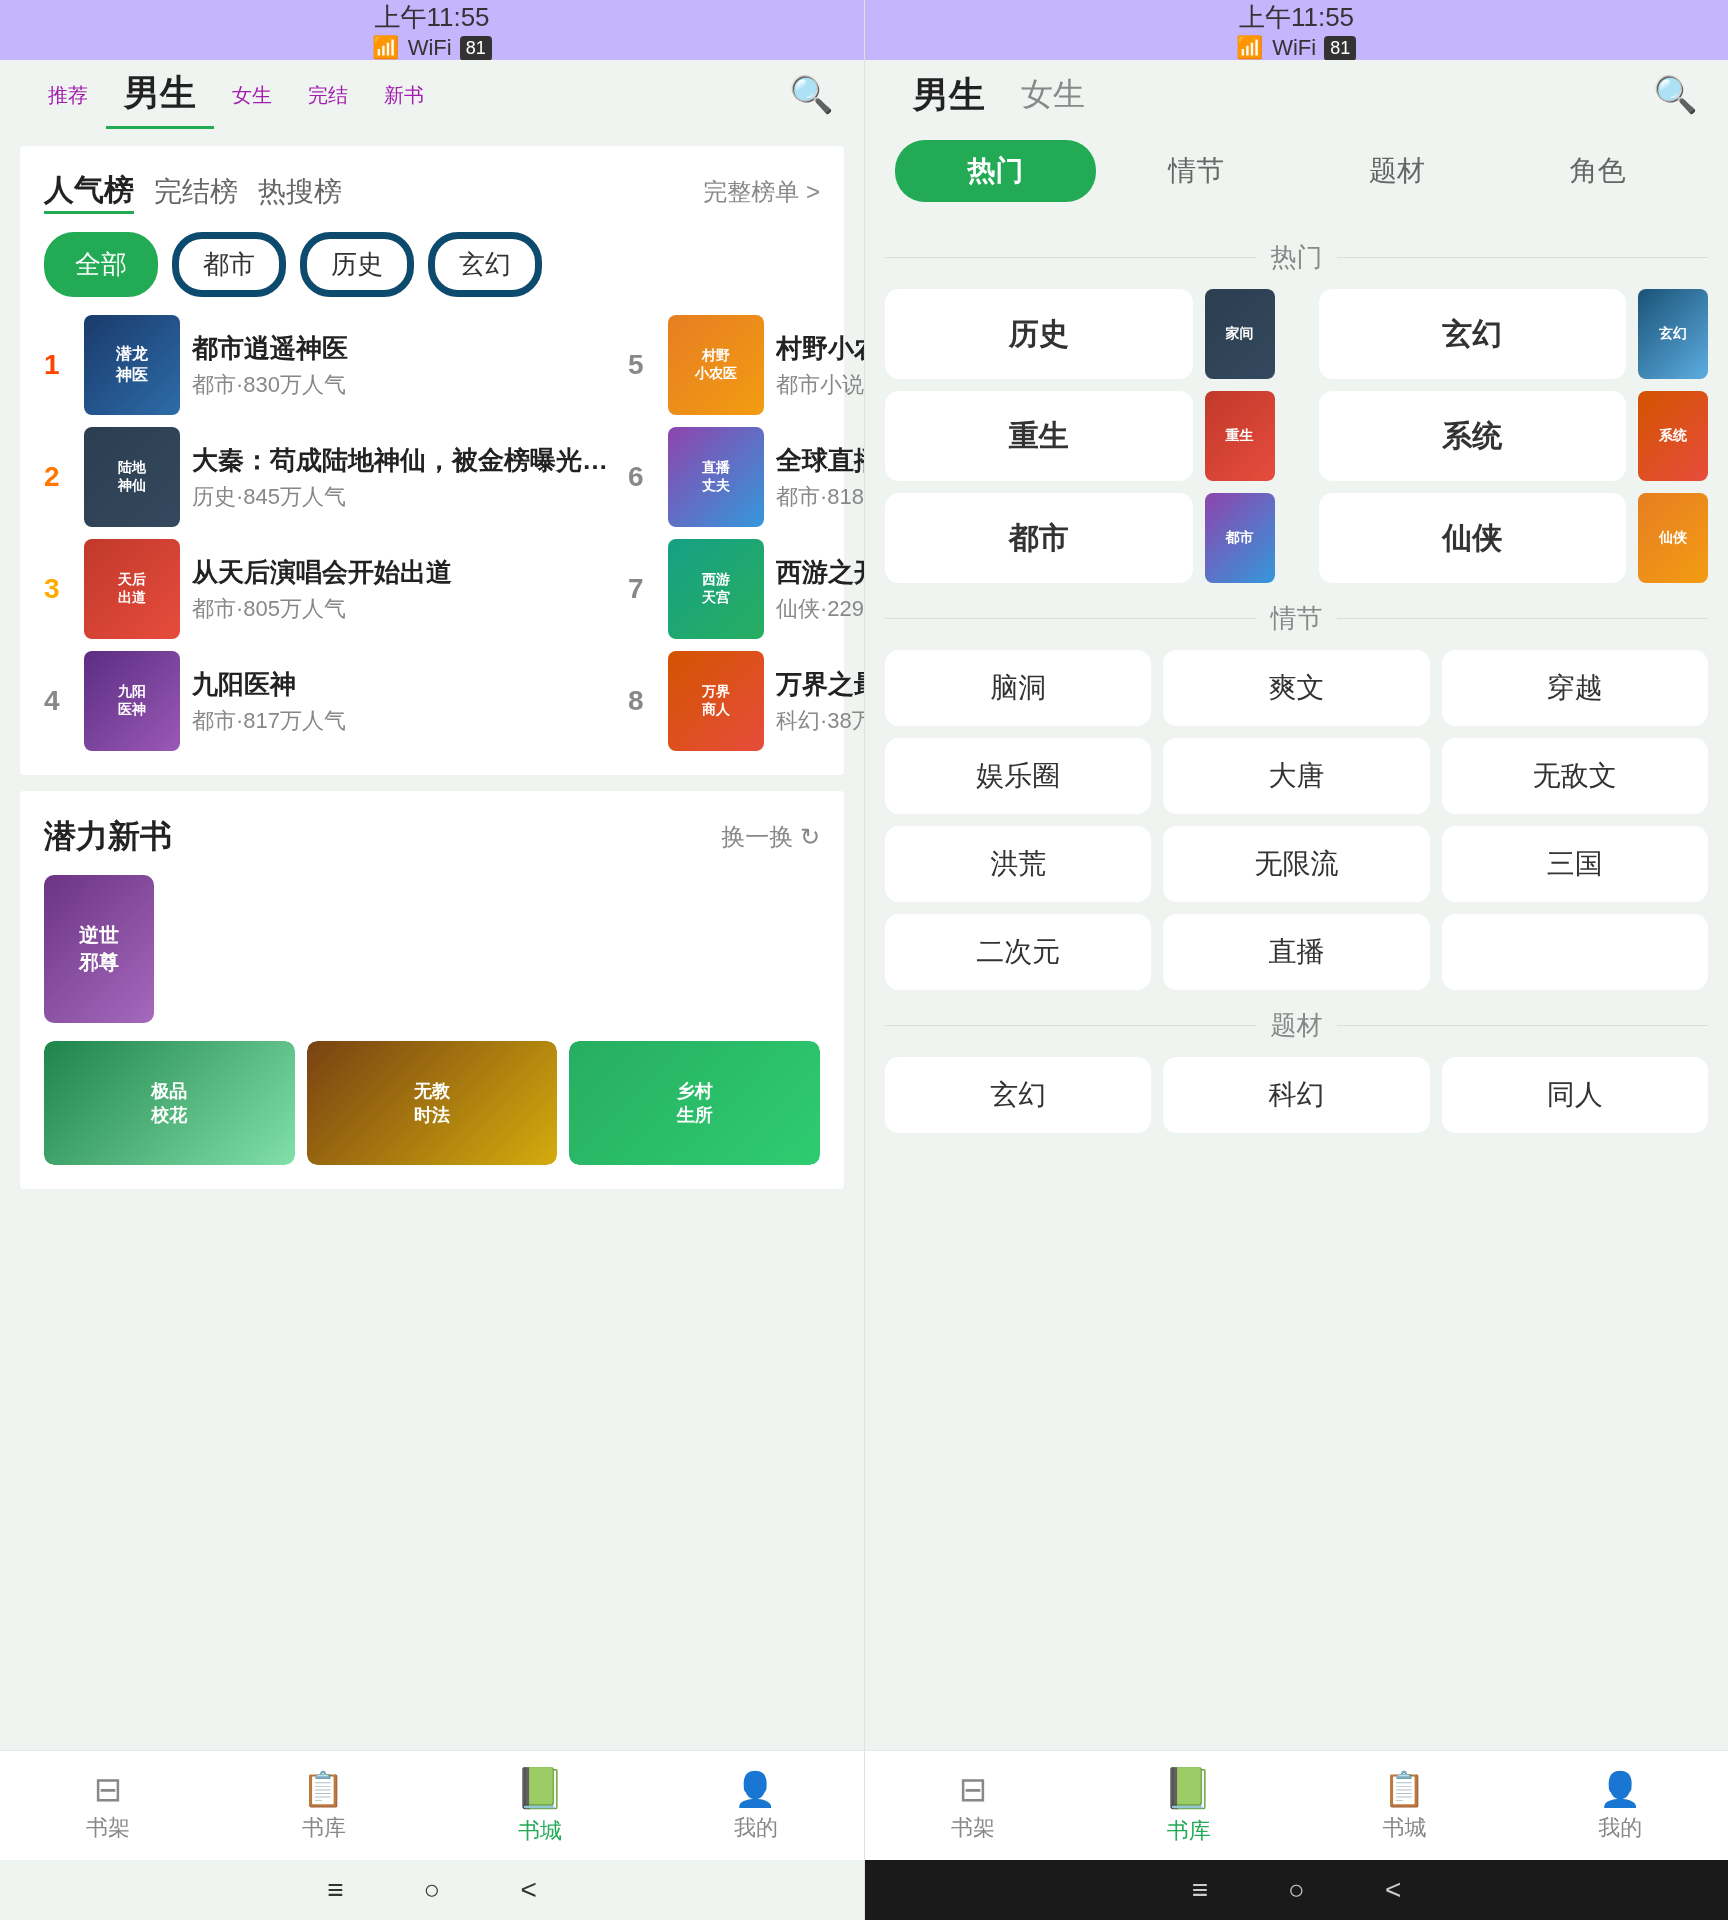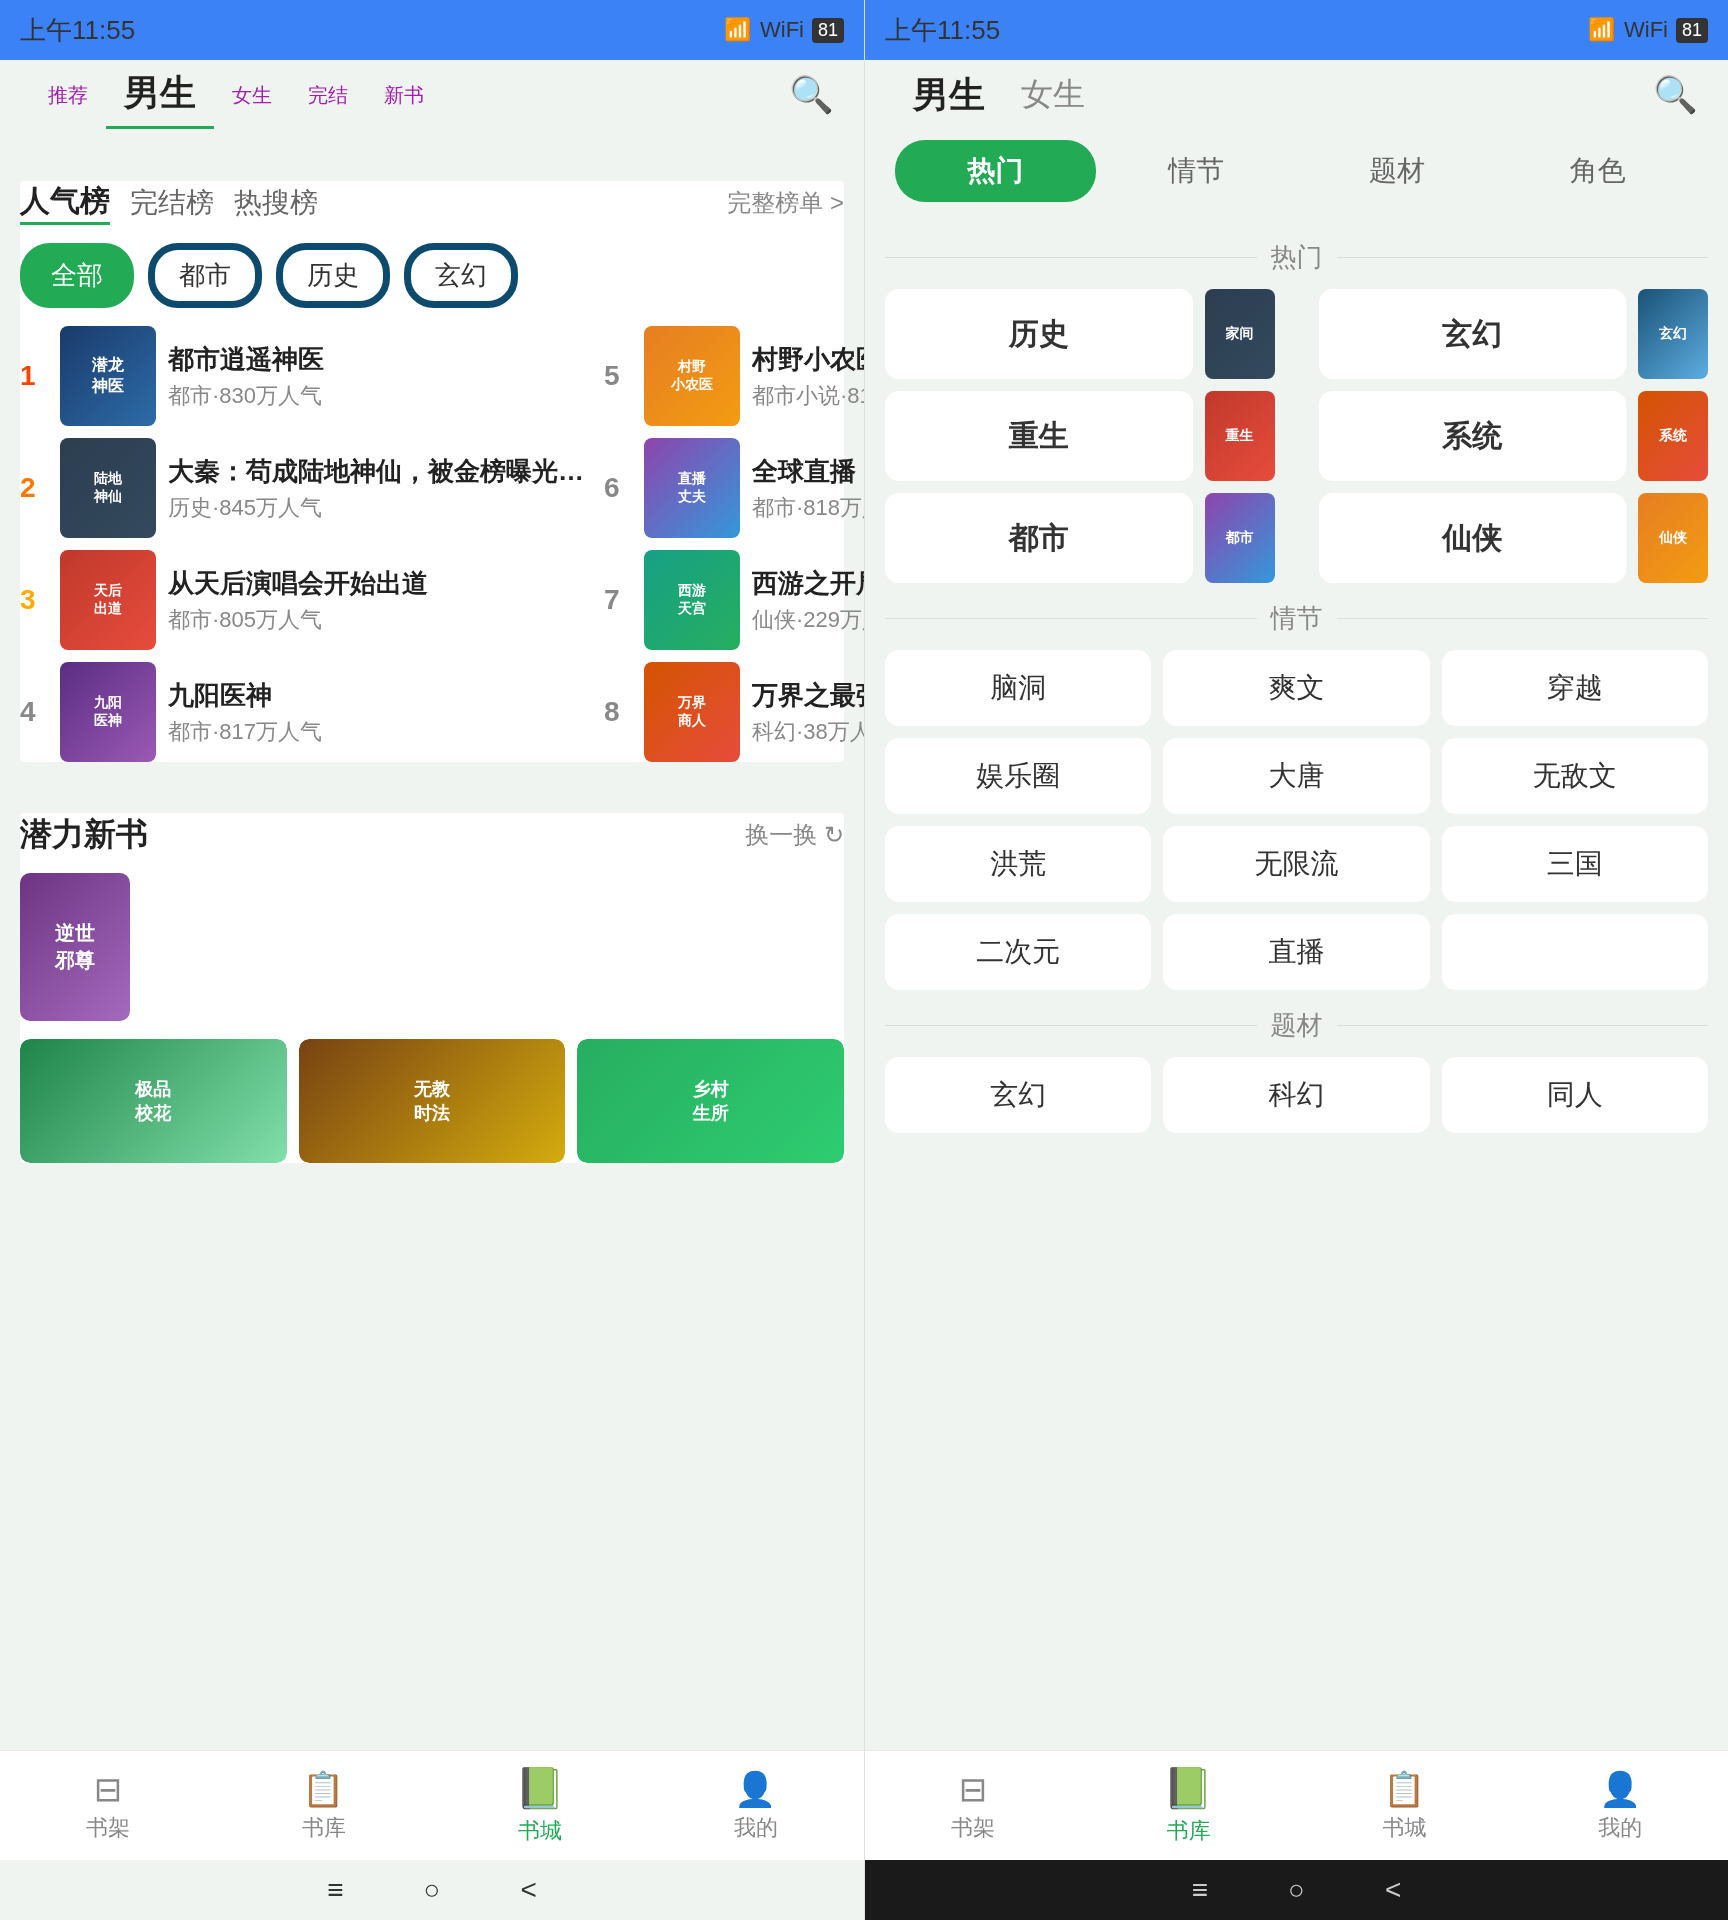--- a/index.html
+++ b/index.html
@@ -32,21 +32,22 @@
       border-left: 1px solid #e0e0e0;
     }
 
     
     .status-bar {
       height: 60px;
       display: flex;
       align-items: center;
       justify-content: space-between;
       padding: 0 20px;
-      background: #3b82f6;
+      background: #c4b5fd;
+      flex-direction: column;
     }
     .status-time {
       font-size: 26px;
       font-weight: 500;
       color: #333;
     }
     .status-icons {
       display: flex;
       align-items: center;
       gap: 8px;
@@ -97,21 +98,21 @@
       display: flex;
       flex-direction: column;
       gap: 16px;
     }
     .content-area::-webkit-scrollbar { display: none; }
 
     
     .card {
       background: #fff;
       border-radius: 4px;
-      margin-top: 35px;
+      padding: 24px;
     }
 
     
     .rank-header {
       display: flex;
       align-items: center;
       gap: 20px;
       margin-bottom: 18px;
     }
     .rank-tab {

